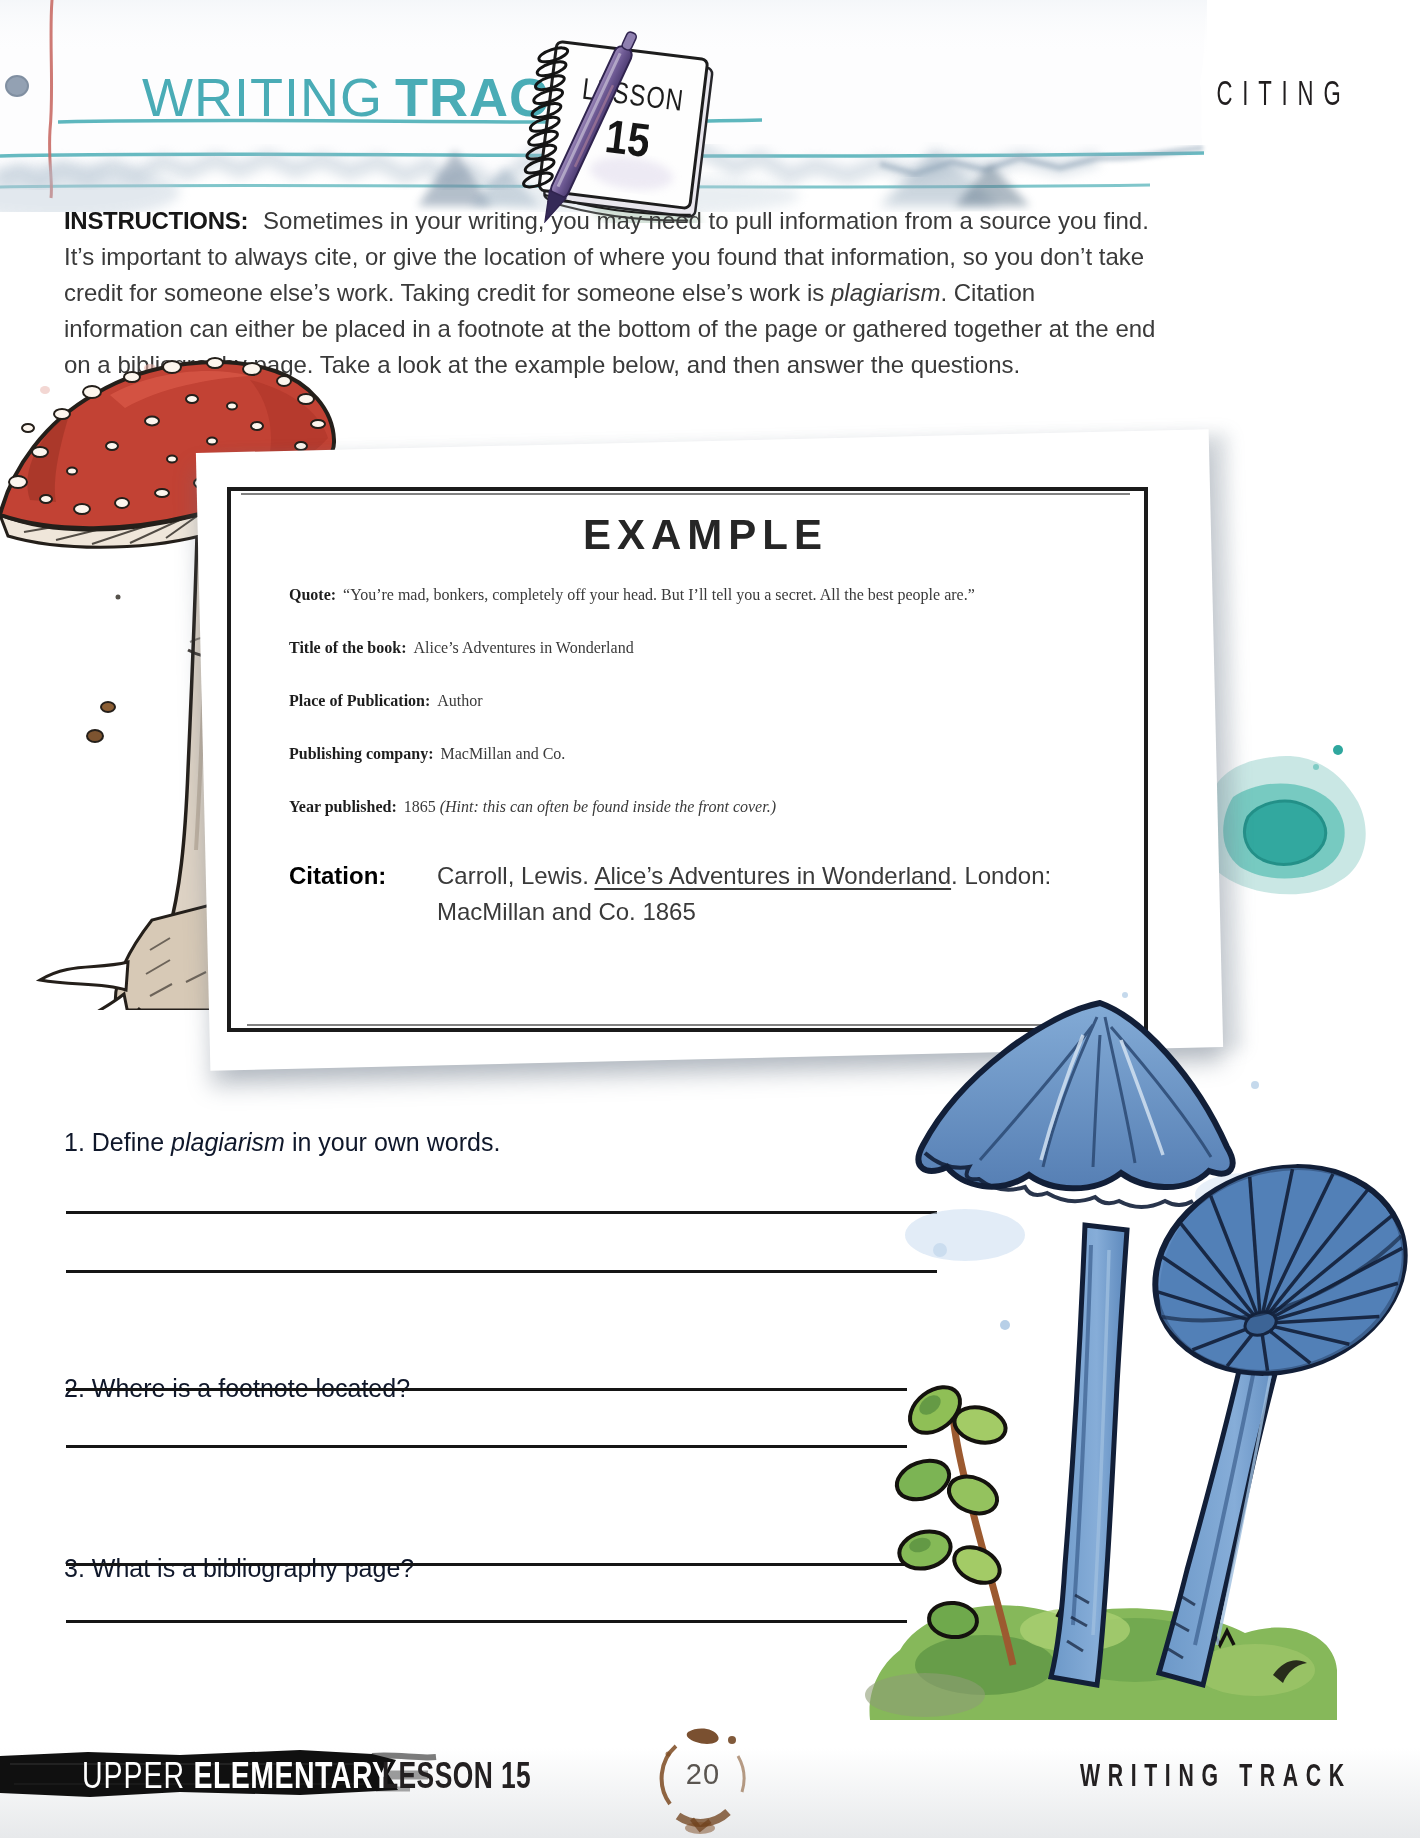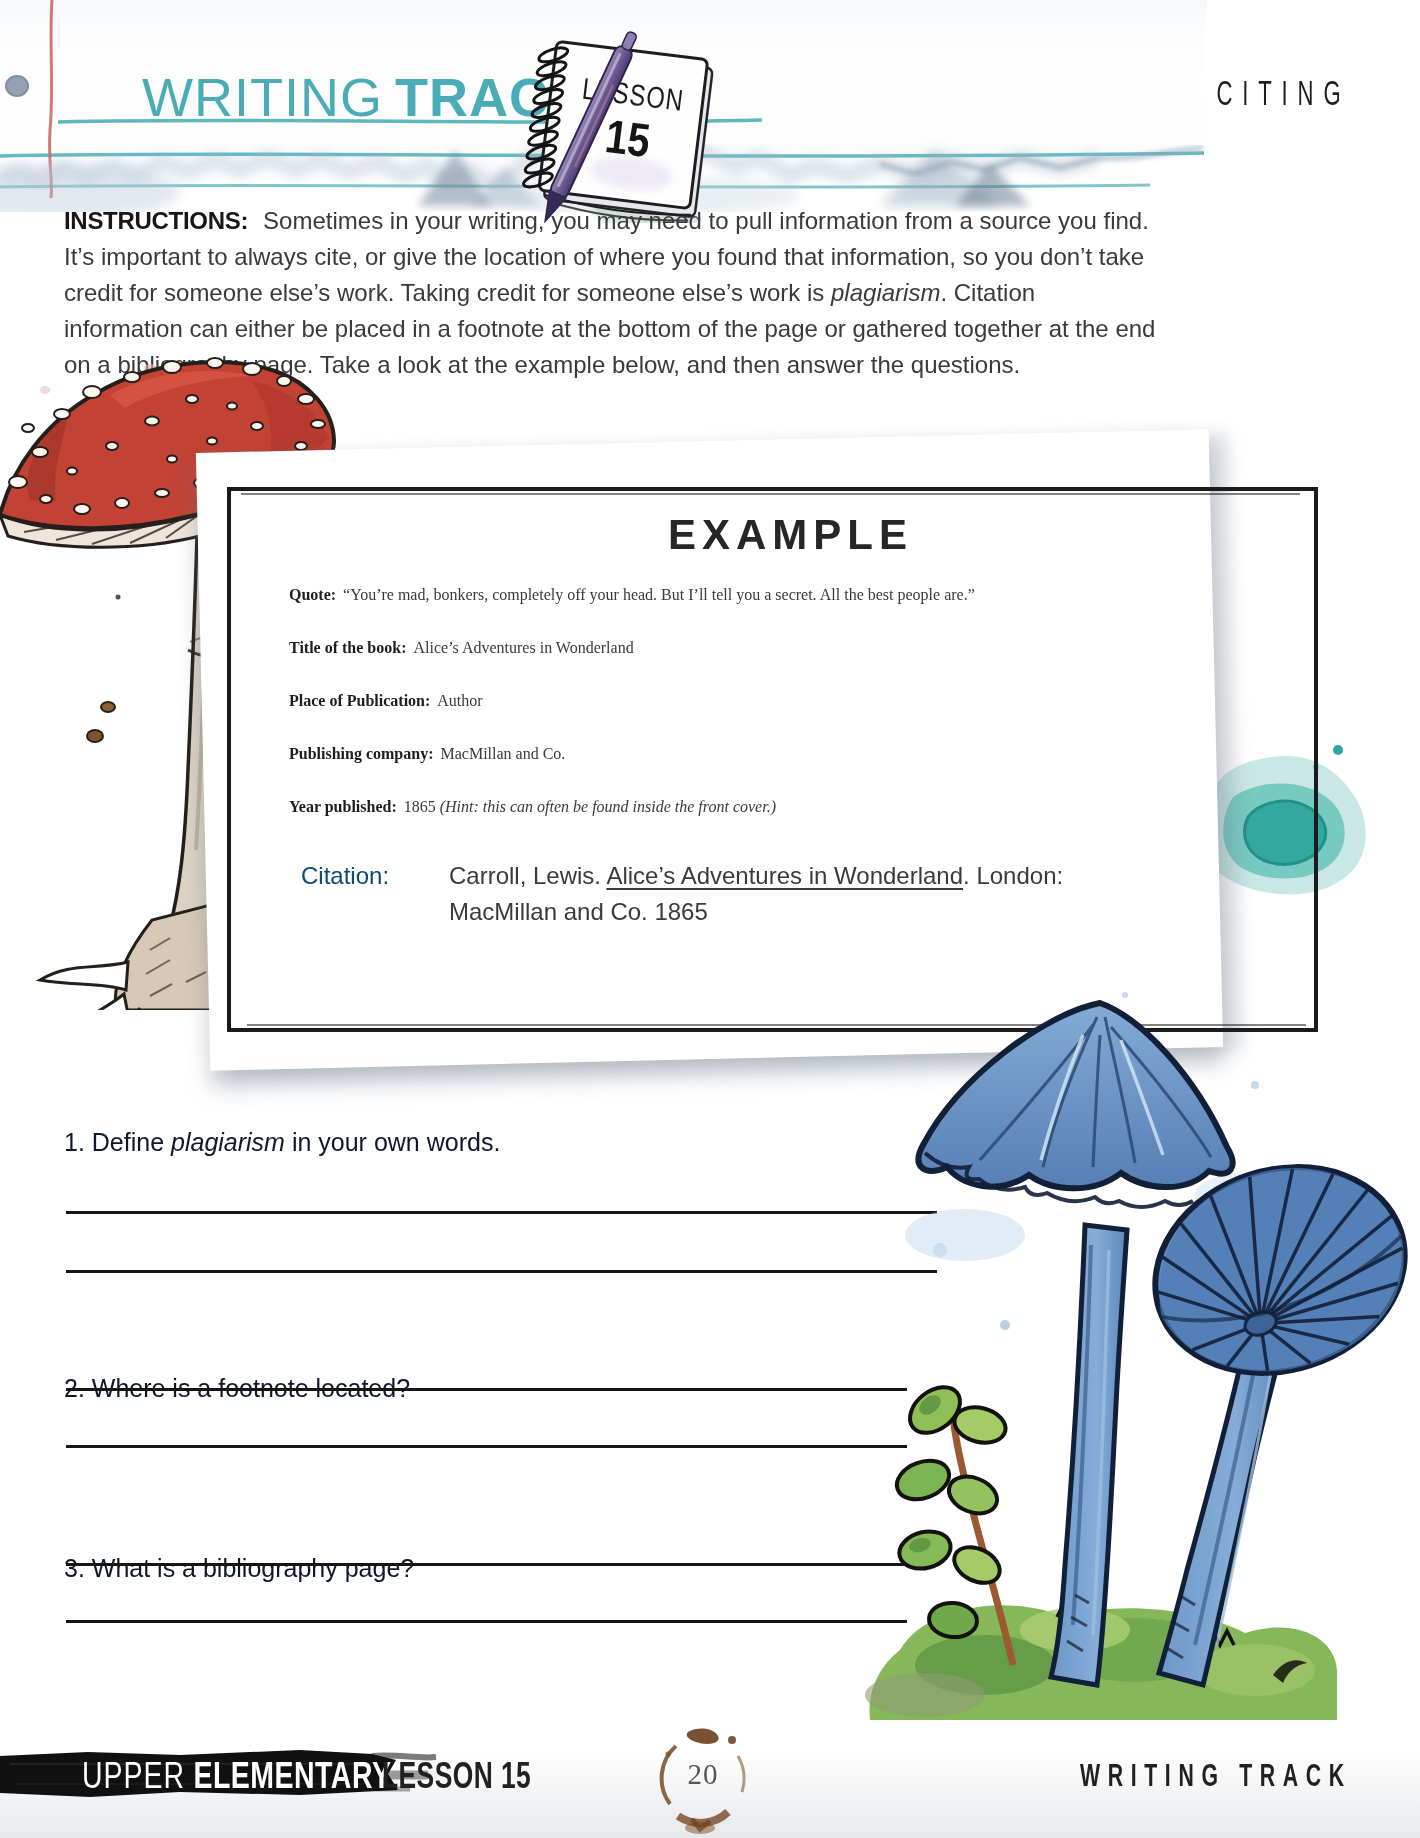--- a/index.html
+++ b/index.html
@@ -16,44 +16,44 @@
 
   
   .instructions{left:64px;top:203px;width:1096px;font-size:24px;line-height:36px;color:#3a3a3a;}
   .ins-lbl{font-weight:800;letter-spacing:-0.3px;color:#171717;margin-right:15px;}
   .it{font-style:italic;}
 
   
   .sheet{left:203px;top:441px;width:1013px;height:618px;background:#ffffff;
          transform:rotate(-1.35deg);
          box-shadow:0 16px 22px rgba(100,112,128,.38), 20px 4px 16px rgba(120,130,145,.22);}
-  .ex-box{left:227px;top:487px;width:1091px;height:545px;border:4px solid #1b1b1b;box-sizing:border-box;
+  .ex-box{left:227px;top:487px;width:921px;height:545px;border:4px solid #1b1b1b;box-sizing:border-box;
           padding:10px 22px 0 58px;background:transparent;}
   .ex-box::before{content:"";position:absolute;left:10px;right:14px;top:2px;height:2px;background:#1b1b1b;opacity:.55;}
   .ex-box::after{content:"";position:absolute;left:16px;right:8px;bottom:2px;height:2px;background:#1b1b1b;opacity:.55;}
   .ex-title{margin:10px 0 12px;text-align:center;font-size:42px;font-weight:800;letter-spacing:6px;color:#262626;}
   .ex-row{margin:18px 0;font-size:16px;line-height:35px;color:#3a3a3a;font-family:Liberation Serif, serif;}
   .lbl{font-weight:800;color:#1d1d1d;margin-right:7px;}
   .ex-citation{margin-top:34px;display:flex;font-size:24px;line-height:36px;}
-  .cit-lbl{font-weight:400;color:#0c4a6e;width:148px;flex:none;margin-left:12px;}
+  .cit-lbl{font-weight:700;color:#000000;width:148px;flex:none;}
   .cit-val{color:#3a3a3a;}
   .u{text-decoration:underline;text-underline-offset:4px;}
 
   
   .question{left:64px;font-size:25px;color:#0f172a;}
   .answer-line{left:66px;height:3px;background:#151515;}
 
   
   .f-level{left:82px;top:1756px;font-size:30px;color:#ffffff;transform:scale(.95,1.2);
            transform-origin:0 0;white-space:nowrap;}
   .f-level .light{font-weight:400;letter-spacing:1px;}
   .f-level .bold{font-weight:800;margin-left:9px;letter-spacing:.5px;}
   .f-lesson{left:382px;top:1756px;font-size:30px;font-weight:800;color:#232021;
             transform:scale(.88,1.2);transform-origin:0 0;white-space:nowrap;letter-spacing:.5px;}
-  .f-page{left:673px;top:1758px;width:60px;text-align:center;font-size:29px;color:#5a5550;letter-spacing:1px;font-family:Liberation Serif, serif;}
+  .f-page{left:673px;top:1758px;width:60px;text-align:center;font-size:29px;color:#5a5550;letter-spacing:1px;}
   .f-track{right:68px;top:1757px;font-size:25px;font-weight:600;color:#232021;letter-spacing:9px;
            transform:scale(.85,1.28);transform-origin:100% 0;white-space:nowrap;}
   .bottom-fade{left:0;bottom:0;width:1420px;height:90px;
                background:linear-gradient(rgba(255,255,255,0),#e7e9eb);}
 </style>
 </head>
 <body>
 
 <div class="page">
 

